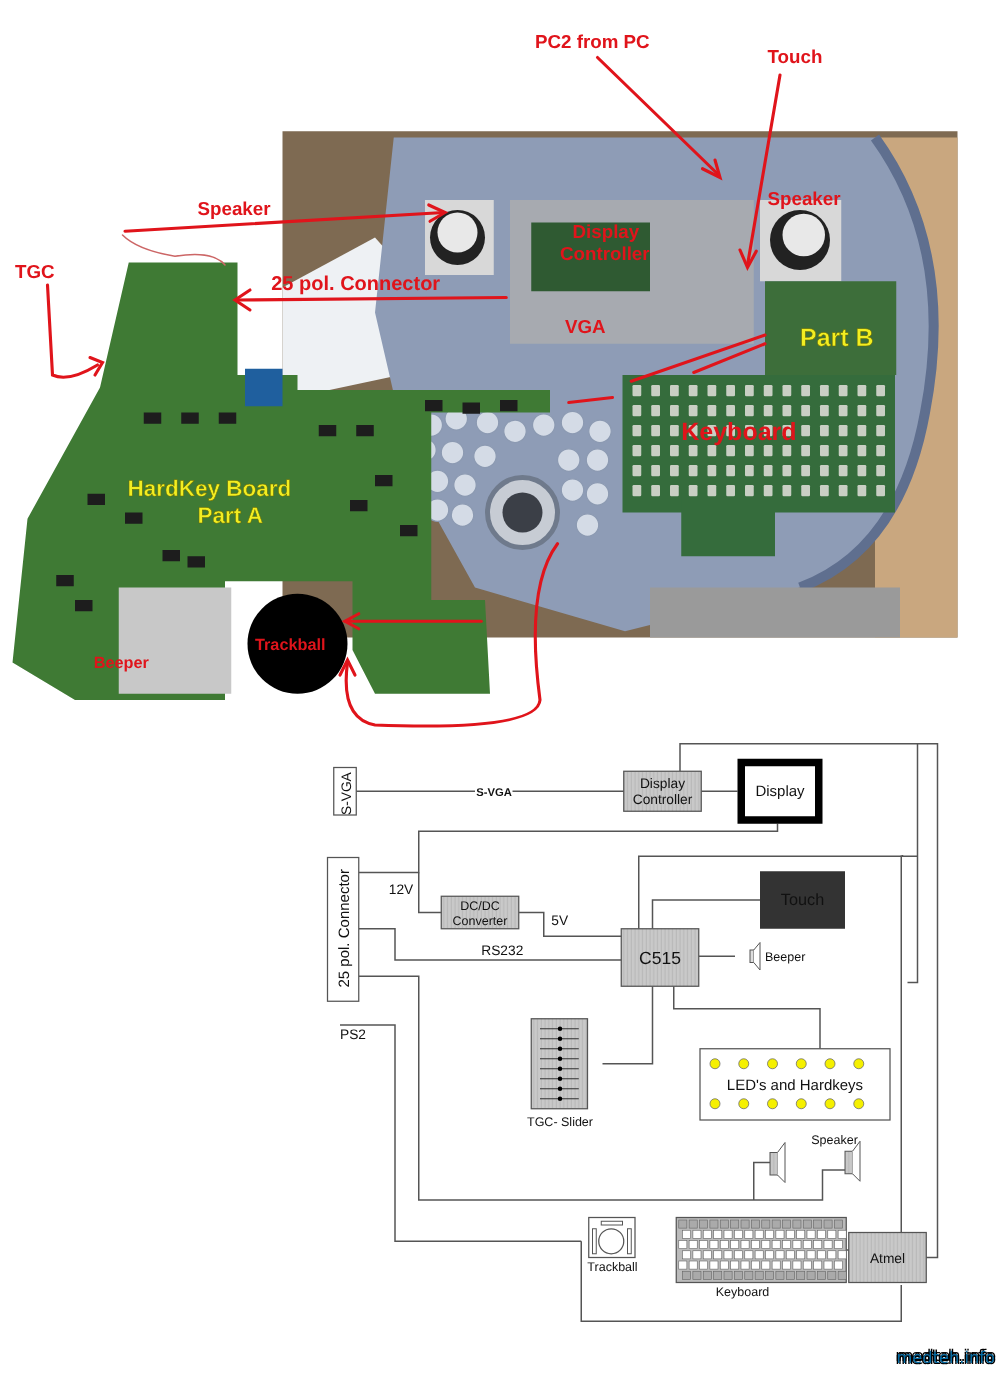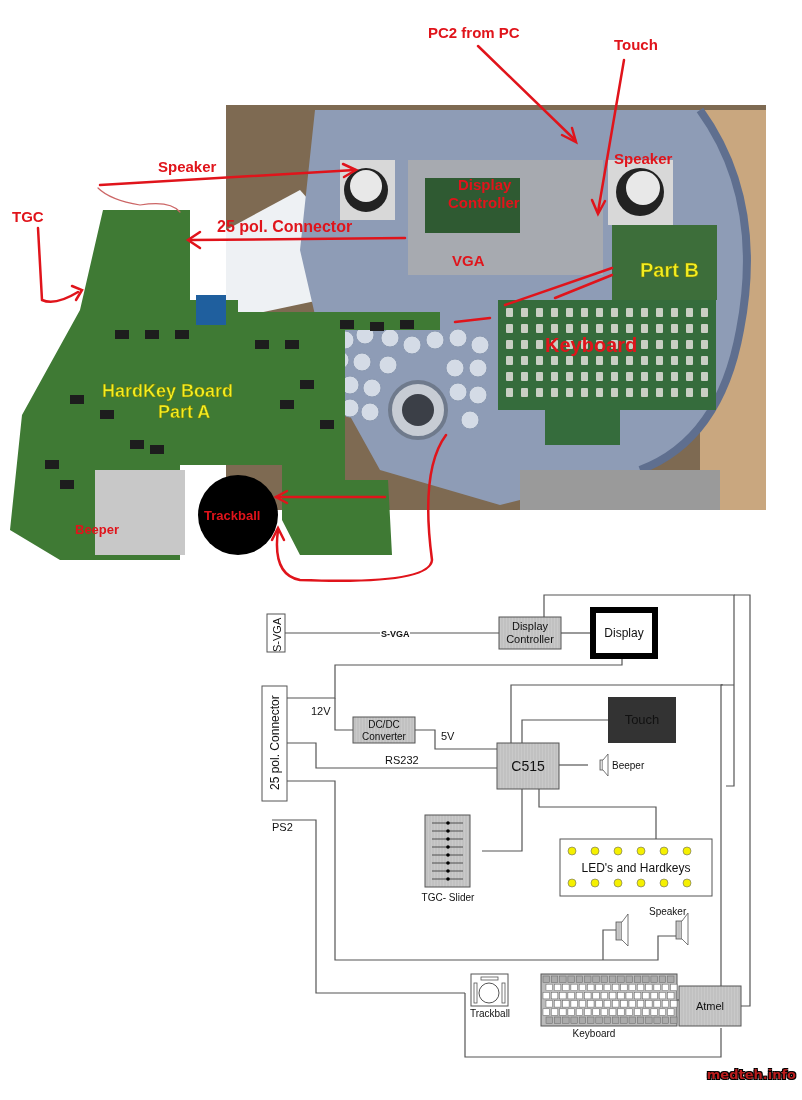--- a/index.html
+++ b/index.html
@@ -2,21 +2,21 @@
 <html><head>
 <meta charset="utf-8">
 <style>
   html, body { margin:0; padding:0; background:#ffffff; }
   body { width:802px; height:1100px; position:relative; overflow:hidden; font-family:"Liberation Sans", sans-serif; }
   .photo { position:absolute; left:0; top:0; width:802px; height:590px; }
   .diagram { position:absolute; left:0; top:580px; width:802px; height:520px; }
   .rlabel { font-family:"Liberation Sans", sans-serif; font-weight:bold; fill:#e0141b; font-size:15px; }
   .ylabel { font-family:"Liberation Sans", sans-serif; font-weight:bold; fill:#f2ee21; font-size:18px; stroke:#6b6a00; stroke-width:0.4px; }
   .dtext { font-family:"Liberation Sans", sans-serif; fill:#111; font-size:12px; }
-  .wm { position:absolute; right:6px; bottom:18px; font-family:"DejaVu Sans", sans-serif; font-weight:bold; font-size:13px; color:#b91c1c; text-shadow:-1px -1px 0 #000,1px -1px 0 #000,-1px 1px 0 #000,1px 1px 0 #000; letter-spacing:0px; }
+  .wm { position:absolute; right:6px; bottom:6px; font-family:"DejaVu Sans", sans-serif; font-weight:normal; font-size:13px; color:#0369a1; text-shadow:-1px -1px 0 #000,1px -1px 0 #000,-1px 1px 0 #000,1px 1px 0 #000; letter-spacing:0px; }
 </style>
 </head>
 <body>
 
 <svg class="photo" viewBox="0 0 802 590" xmlns="http://www.w3.org/2000/svg">
 
   <rect x="226" y="105" width="540" height="405" fill="#7e6a52"></rect>
   <rect x="700" y="110" width="66" height="400" fill="#c9a77f"></rect>
   <path d="M226 230 L300 190 L340 235 L320 300 L226 320 Z" fill="#eef1f4"></path>
 

